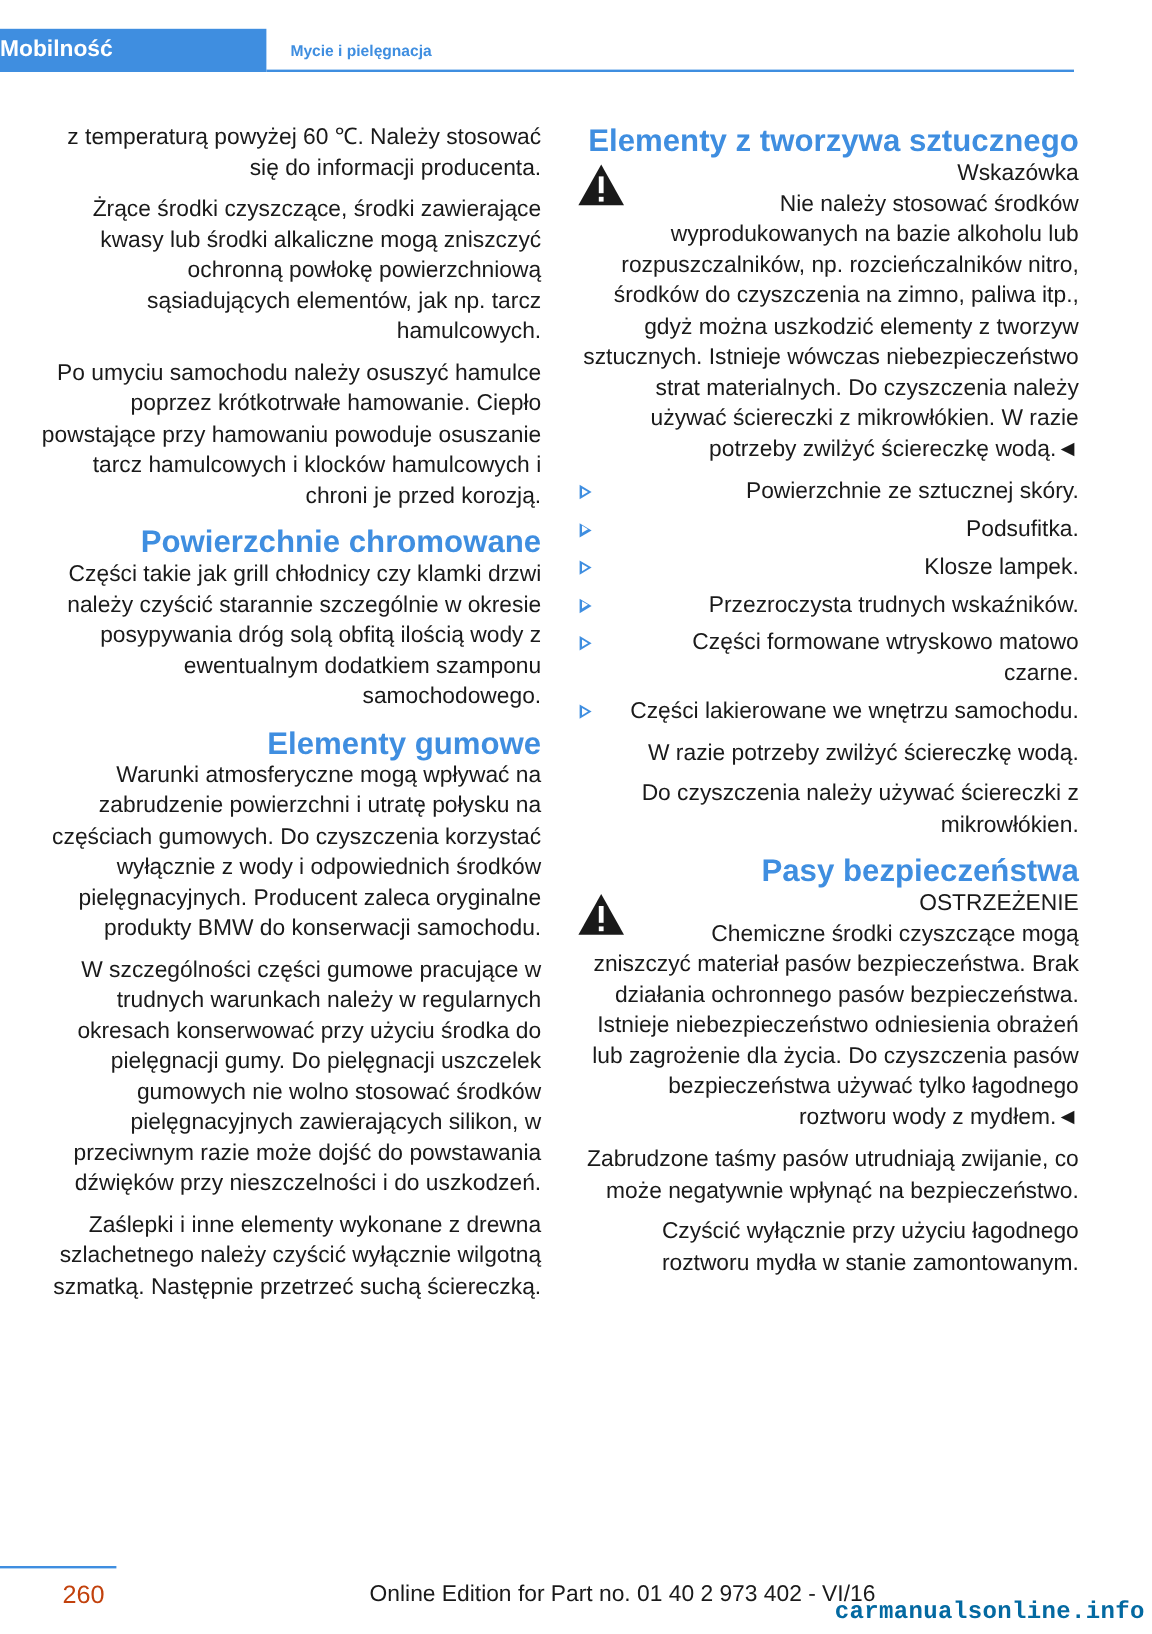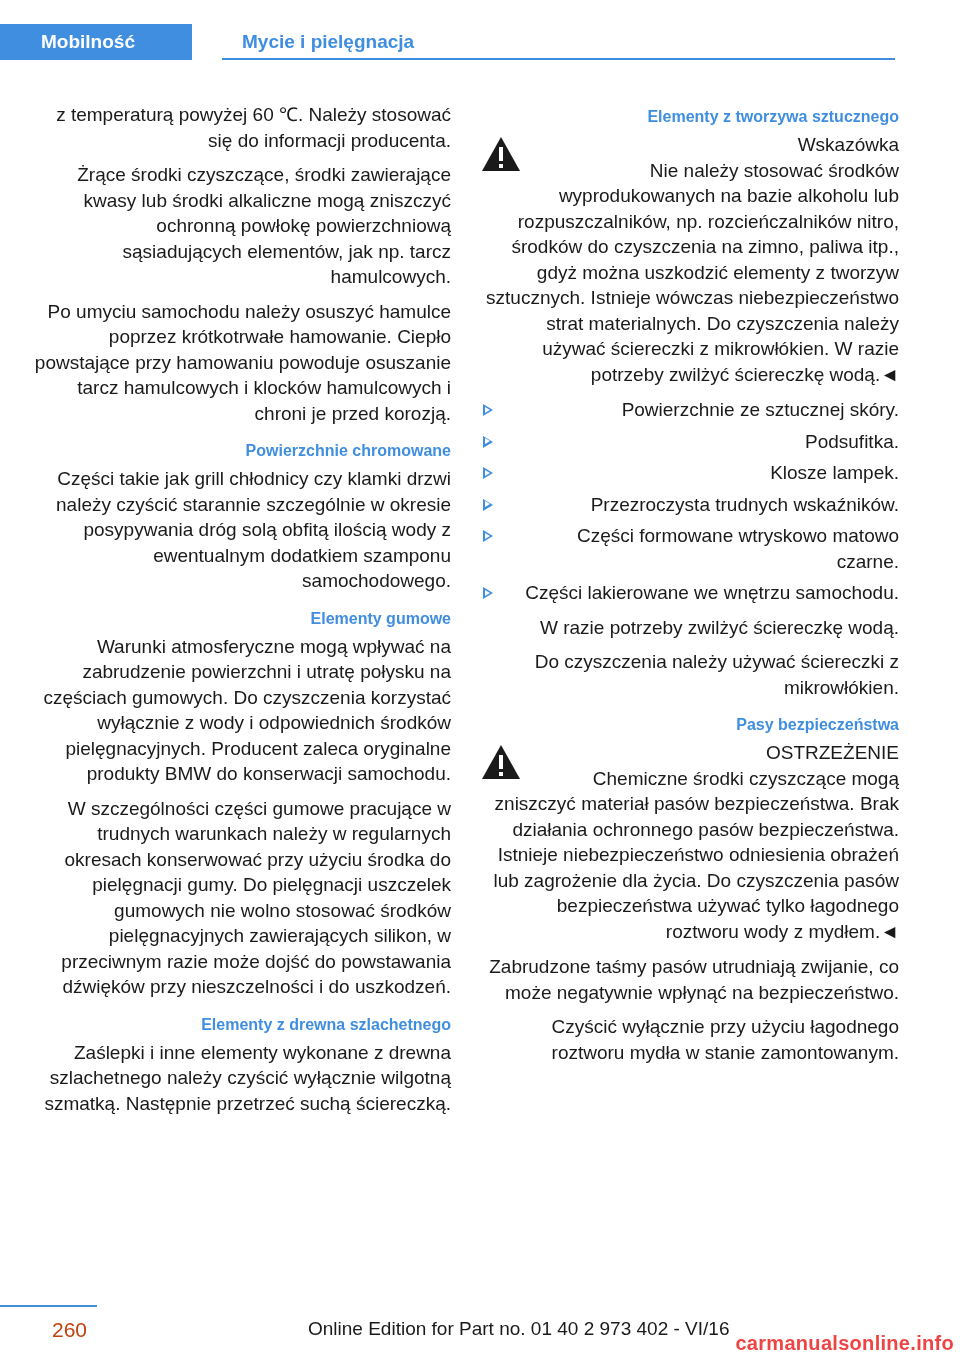--- a/index.html
+++ b/index.html
@@ -2,57 +2,57 @@
 <html><head>
   <meta charset="utf-8">
   <style>
     html, body { margin: 0; padding: 0; background: #ffffff; }
     body {
       width: 960px; height: 1362px; position: relative; overflow: hidden;
       font-family: "Liberation Sans", sans-serif; color: #1a1a1a;
     }
     .tabbar { position: absolute; left: 0; top: 24px; height: 36px; width: 895px; }
     .tab-active {
-      position: absolute; left: 0; top: 0; width: 192px; height: 36px;
+      position: absolute; left: 0; top: 0; width: 222px; height: 36px;
       background: #3f8ee0; color: #fff; font-weight: bold; font-size: 19px;
-      display: flex; align-items: center; justify-content: center; padding-right: 16px; box-sizing: border-box;
+      display: flex; align-items: center; justify-content: flex-start; padding-right: 16px; box-sizing: border-box;
     }
     .tab-inactive {
       position: absolute; left: 222px; top: 0; height: 36px; padding-left: 20px;
-      color: #3f8ee0; font-weight: bold; font-size: 19px; display: flex; align-items: center;
+      color: #3f8ee0; font-weight: bold; font-size: 13px; display: flex; align-items: center;
     }
     .tab-rule { position: absolute; left: 222px; right: 0; bottom: 0; height: 2px; background: #3f8ee0; }
 
     .col { position: absolute; top: 102px; font-size: 19px; line-height: 25.5px; text-align: right; }
     .col-left { left: 33px; width: 418px; }
     .col-right { left: 481px; width: 418px; }
     p { margin: 0 0 9px 0; }
     h2 {
-      margin: 10px 0 0 0; font-size: 16px; line-height: 30px; color: #3f8ee0; font-weight: bold;
+      margin: 10px 0 0 0; font-size: 26px; line-height: 30px; color: #3f8ee0; font-weight: bold;
     }
     h2.first { margin-top: 0; }
     .warn { position: relative; padding-left: 0; margin-bottom: 10px; }
     .warn-icon { position: absolute; left: 0; top: 4px; width: 40px; height: 36px; }
     .warn-head { padding-left: 49px; }
     ul { list-style: none; margin: 0 0 9px 0; padding: 0; }
     li { position: relative; padding-left: 32px; margin-bottom: 6px; }
     li .bullet {
       position: absolute; left: 2px; top: 7px; width: 0; height: 0;
       border-top: 6px solid transparent; border-bottom: 6px solid transparent;
       border-left: 10px solid #3f8ee0;
     }
     li .bullet::after {
       content: ""; position: absolute; left: -8px; top: -3.5px;
       border-top: 3.5px solid transparent; border-bottom: 3.5px solid transparent;
       border-left: 5.5px solid #fff;
     }
     .footer-rule { position: absolute; left: 0; top: 1305px; width: 97px; height: 2px; background: #3f8ee0; }
     .page-num { position: absolute; left: 52px; top: 1318px; font-size: 21px; color: #c2410c; }
     .edition { position: absolute; left: 308px; top: 1318px; font-size: 19px; color: #1a1a1a; }
-    .watermark { position: absolute; right: 6px; top: 1332px; font-size: 20px; color: #ef4444; font-weight: bold; letter-spacing: 0.3px; }
+    .watermark { position: absolute; right: 6px; top: 1332px; font-size: 20px; color: #0369a1; font-weight: bold; letter-spacing: 0.3px; font-family: Liberation Mono, monospace; }
   </style>
 </head>
 <body>
 
 <div class="tabbar">
   <div class="tab-active">
       <span>Mobilność</span>
     </div>
   <div class="tab-inactive">
       <span>Mycie i pielęgnacja</span>
@@ -62,21 +62,20 @@
 
 <div class="col col-left">
   <p>z temperaturą powyżej 60 ℃. Należy stosować się do informacji producenta.</p>
   <p>Żrące środki czyszczące, środki zawierające kwasy lub środki alkaliczne mogą zniszczyć ochronną powłokę powierzchniową sąsiadujących elementów, jak np. tarcz hamulcowych.</p>
   <p>Po umyciu samochodu należy osuszyć hamulce poprzez krótkotrwałe hamowanie. Ciepło powstające przy hamowaniu powoduje osuszanie tarcz hamulcowych i klocków hamulcowych i chroni je przed korozją.</p>
   <h2>Powierzchnie chromowane</h2>
   <p>Części takie jak grill chłodnicy czy klamki drzwi należy czyścić starannie szczególnie w okresie posypywania dróg solą obfitą ilością wody z ewentualnym dodatkiem szamponu samochodowego.</p>
   <h2>Elementy gumowe</h2>
   <p>Warunki atmosferyczne mogą wpływać na zabrudzenie powierzchni i utratę połysku na częściach gumowych. Do czyszczenia korzystać wyłącznie z wody i odpowiednich środków pielęgnacyjnych. Producent zaleca oryginalne produkty BMW do konserwacji samochodu.</p>
   <p>W szczególności części gumowe pracujące w trudnych warunkach należy w regularnych okresach konserwować przy użyciu środka do pielęgnacji gumy. Do pielęgnacji uszczelek gumowych nie wolno stosować środków pielęgnacyjnych zawierających silikon, w przeciwnym razie może dojść do powstawania dźwięków przy nieszczelności i do uszkodzeń.</p>
-  <h2>Elementy z drewna szlachetnego</h2>
   <p>Zaślepki i inne elementy wykonane z drewna szlachetnego należy czyścić wyłącznie wilgotną szmatką. Następnie przetrzeć suchą ściereczką.</p>
 </div>
 
 <div class="col col-right">
   <h2 class="first">Elementy z tworzywa sztucznego</h2>
   <div class="warn">
     <svg class="warn-icon" viewBox="0 0 40 36">
       <polygon points="20,1 39,35 1,35" fill="#1a1a1a"></polygon>
       <rect x="18" y="11" width="4" height="14" fill="#fff"></rect>
       <rect x="18" y="28" width="4" height="4" fill="#fff"></rect>

